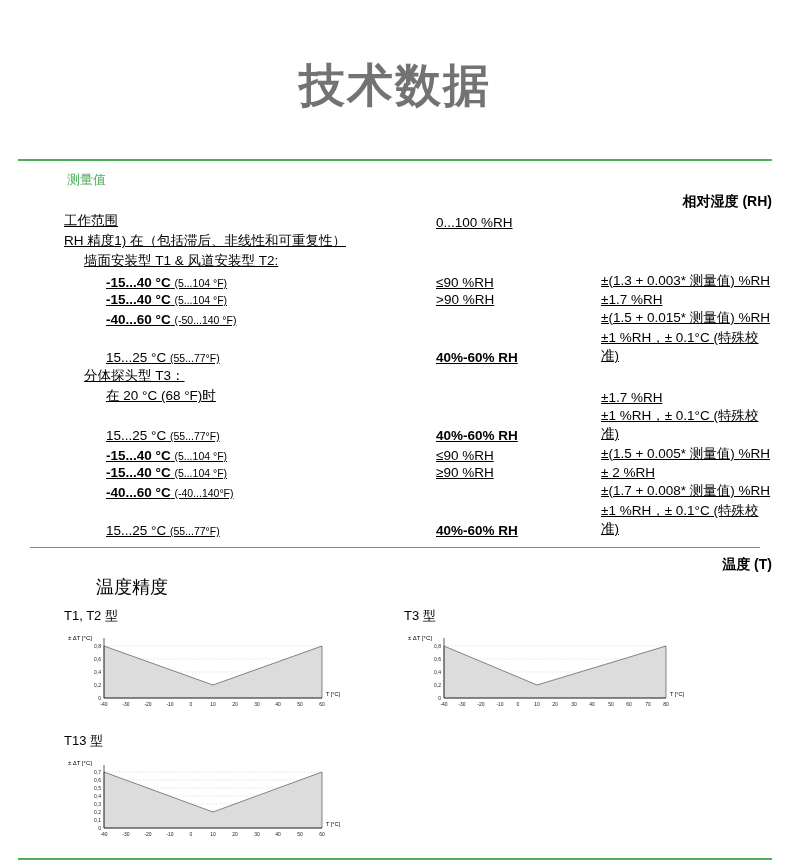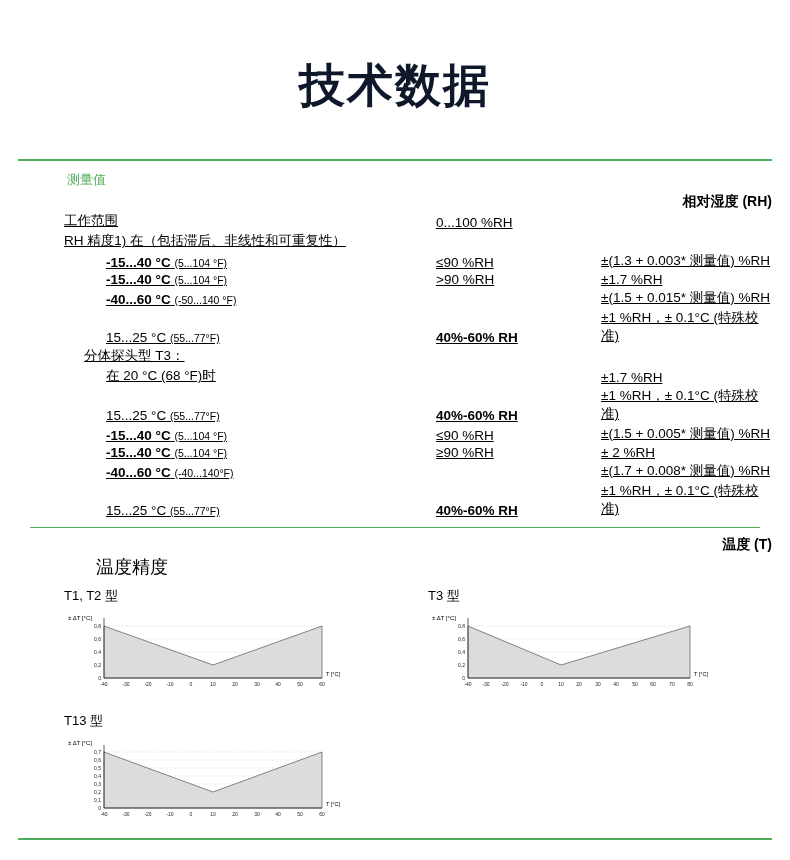--- a/index.html
+++ b/index.html
@@ -14,21 +14,21 @@
     color: #000000;
     position: relative;
     overflow: hidden;
   }
   .page-title {
     text-align: center;
     font-size: 46px;
     font-weight: bold;
     letter-spacing: 2px;
     margin: 55px 0 0 0;
-    color: #0f172a;
+    color: #737373;
   }
   .panel {
     margin: 42px 18px 0 18px;
     border-top: 2px solid #4eae5b;
     border-bottom: 2px solid #4eae5b;
     padding: 8px 0 10px 0;
   }
   .panel-label {
     color: #4eae5b;
     font-size: 13px;
@@ -73,21 +73,21 @@
     margin-bottom: 1px;
     text-align: right;
   }
   .temp-sub {
     font-size: 18px;
     margin-bottom: 8px;
     margin-left: 32px;
   }
   .charts-row {
     display: flex;
-    gap: 64px;
+    gap: 40px;
   }
   .chart-caption {
     font-size: 13px;
     margin-bottom: 3px;
   }
   .chart-box {
     width: 300px;
   }
   svg { display: block; }
 </style>
@@ -106,20 +106,23 @@
     <tbody>
         <tr>
       <td class="c1 indent1">工作范围</td>
       <td class="c2">0...100 %RH</td>
       <td class="c3"></td>
     </tr>
     <tr>
       <td class="c1 indent1" colspan="3">RH 精度1) 在（包括滞后、非线性和可重复性）</td>
     </tr>
 
+    <tr>
+      <td class="c1 indent2" colspan="3">墙面安装型 T1 &amp; 风道安装型 T2:</td>
+    </tr>
     <tr>
       <td class="c1 indent3"><span class="bold">-15...40 °C</span> <span class="small">(5...104 °F)</span></td>
       <td class="c2">≤90 %RH</td>
       <td class="c3">±(1.3 + 0.003* 测量值) %RH</td>
     </tr>
     <tr>
       <td class="c1 indent3"><span class="bold">-15...40 °C</span> <span class="small">(5...104 °F)</span></td>
       <td class="c2">&gt;90 %RH</td>
       <td class="c3">±1.7 %RH</td>
     </tr>

